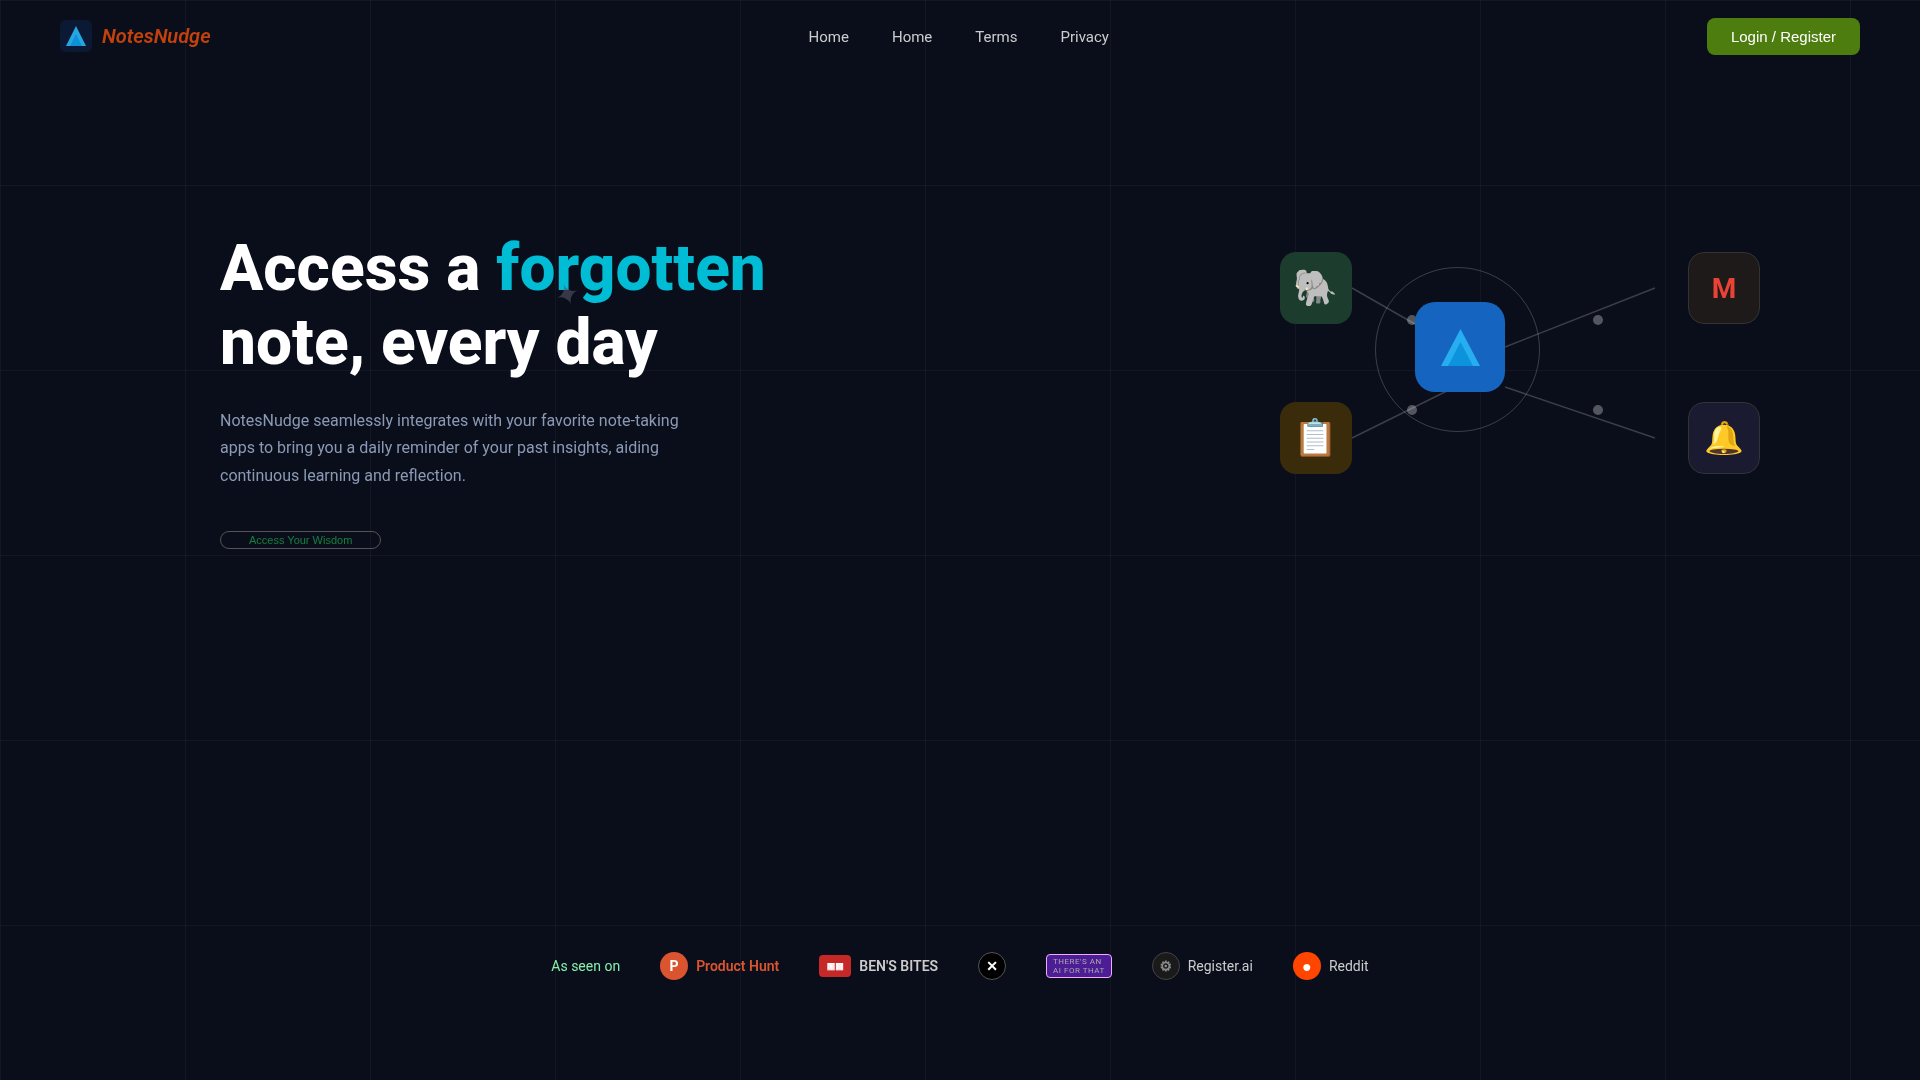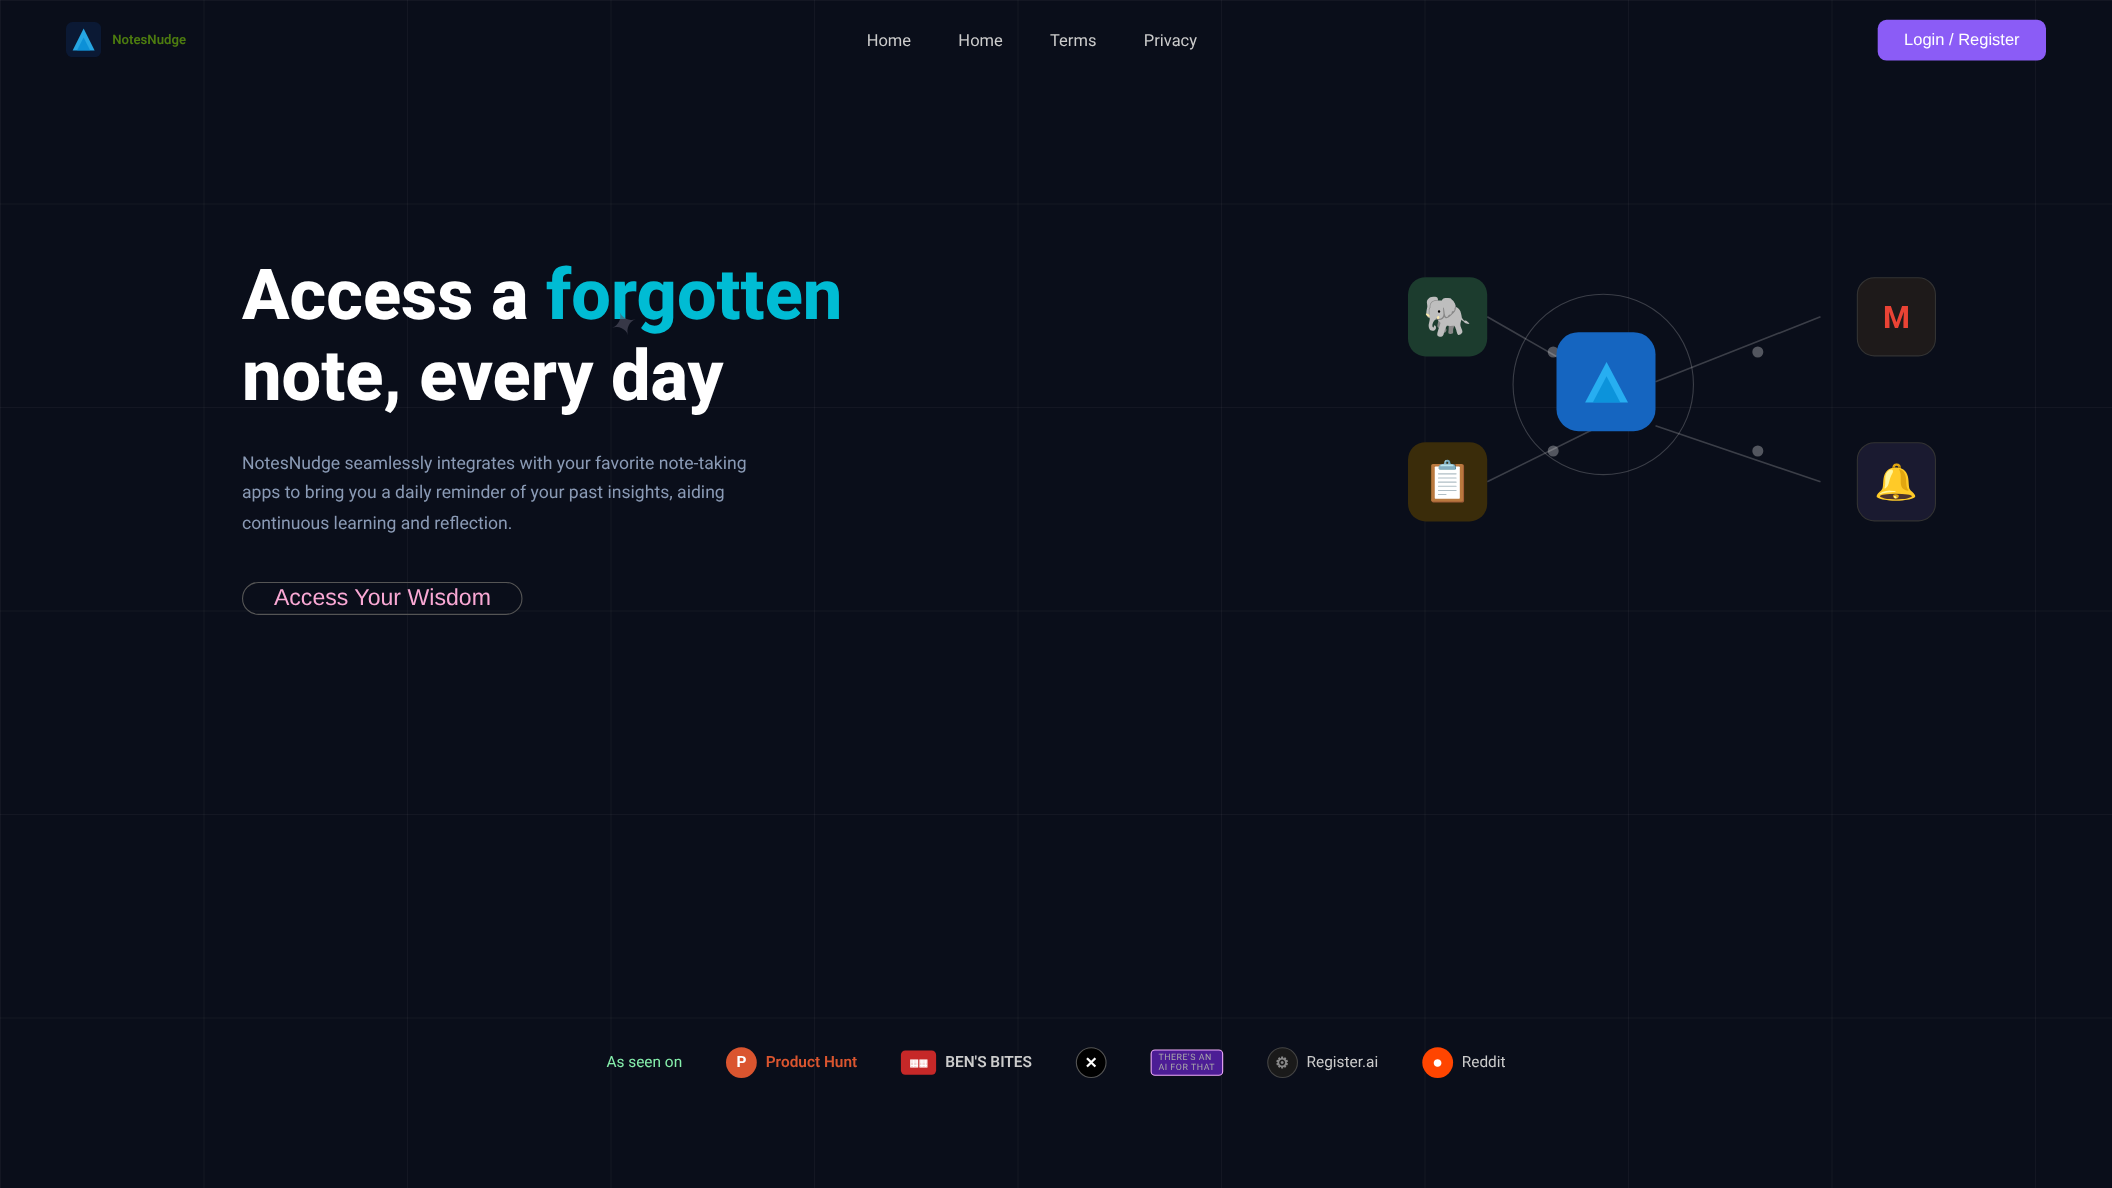--- a/index.html
+++ b/index.html
@@ -43,41 +43,42 @@
       align-items: center;
       gap: 10px;
     }
 
     .logo-icon {
       width: 32px;
       height: 32px;
     }
 
     .logo-text {
-      font-size: 12px;
+      font-size: 20px;
       font-weight: 600;
-      color: #4d7c0f;
+      color: #c2410c;
+      font-style: italic;
     }
 
     .nav-links {
       display: flex;
       align-items: center;
       gap: 43px;
       list-style: none;
     }
 
     .nav-links a {
       color: #cccccc;
       text-decoration: none;
       font-size: 15px;
       font-weight: 400;
     }
 
     .login-btn {
-      background: #8b5cf6;
+      background: #4d7c0f;
       color: #ffffff;
       border: none;
       padding: 10px 24px;
       border-radius: 8px;
       font-size: 15px;
       font-weight: 500;
       cursor: pointer;
     }
 
     
@@ -110,25 +111,25 @@
     .hero-subtitle {
       font-size: 16px;
       line-height: 1.7;
       color: #8a9ab5;
       max-width: 480px;
       margin-bottom: 40px;
     }
 
     .cta-btn {
       background: transparent;
-      color: #f9a8d4;
+      color: #15803d;
       border: 1.5px solid #555;
       padding: 2px 28px;
       border-radius: 50px;
-      font-size: 21px;
+      font-size: 11px;
       font-weight: 500;
       cursor: pointer;
       display: inline-flex;
       align-items: center;
     }
 
     
     .hero-diagram {
       position: absolute;
       right: 160px;

